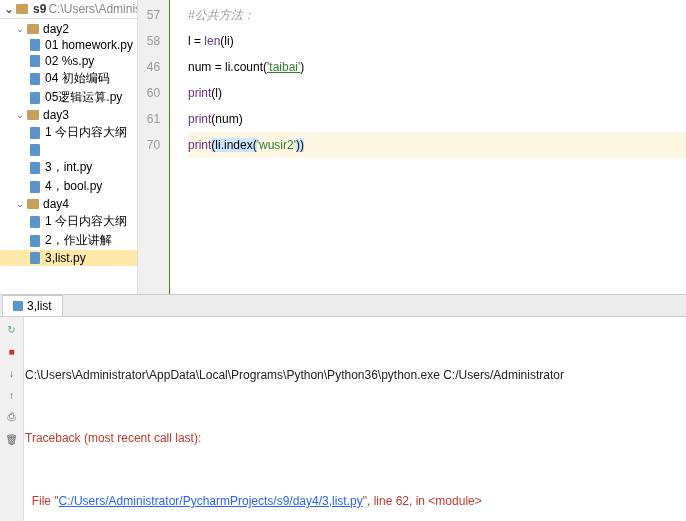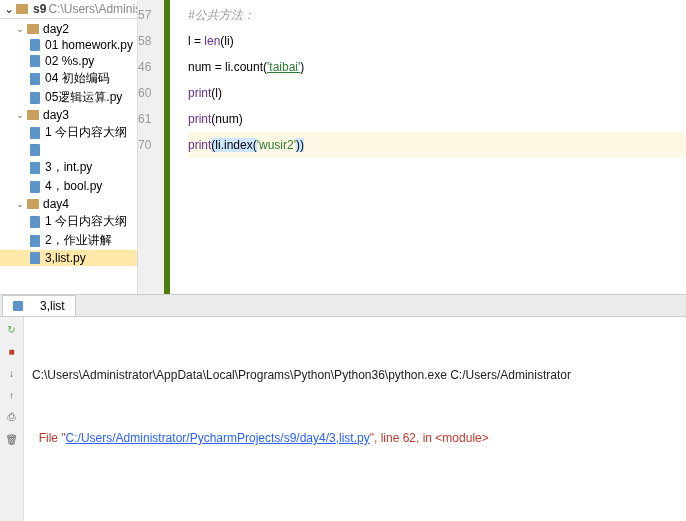--- a/index.html
+++ b/index.html
@@ -9,34 +9,34 @@
 .bc{padding:2px 4px;border-bottom:1px solid #ddd;font-size:11px;color:#333;white-space:nowrap;display:flex;align-items:center;gap:2px}
 .tree{padding:2px 0}
 .node{display:flex;align-items:center;padding:1px 2px;cursor:pointer;white-space:nowrap;font-size:11px}
 .node.sel{background:#ffe8a8}
 .arrow{width:12px;text-align:center;color:#666;font-size:9px}
 .fico{width:14px;height:14px;margin-right:3px;display:inline-flex;align-items:center;justify-content:center}
 .fico.py::before{content:"";width:10px;height:12px;background:#5b94c9;border-radius:1px;display:block}
 .fico.dir::before{content:"";width:12px;height:10px;background:#c9a05b;border-radius:1px;display:block}
 .ind1{padding-left:14px}.ind2{padding-left:28px}
 .editor{flex:1;display:flex;background:#fff;overflow:hidden}
-.gutter{width:32px;background:#f0f0f0;border-right:6px solid #4d7c0f;text-align:left;color:#999;font-family:'Courier New',monospace;font-size:13px;line-height:26px;padding-top:2px}
+.gutter{width:32px;background:#f0f0f0;border-right:1px solid #4d7c0f;text-align:center;color:#999;font-family:'Courier New',monospace;font-size:13px;line-height:26px;padding-top:2px}
 .code{flex:1;font-family:'Courier New',monospace;font-size:14px;line-height:26px;padding:2px 0 0 18px}
 .line{height:26px;white-space:pre}
 .line.hl{background:#fcf8e3}
 .cmt{color:#999;font-style:italic}
 .fn{color:#6b2e8f}
 .str{color:#2e7d32}
 .tab-bar{height:22px;border-bottom:1px solid #ccc;display:flex;align-items:center;background:#ececec}
-.tab{padding:3px 10px;background:#fff;border:1px solid #ccc;border-bottom:none;font-size:11px;display:flex;align-items:center;gap:17px;margin-left:2px}
+.tab{padding:3px 10px;background:#fff;border:1px solid #ccc;border-bottom:none;font-size:11px;display:flex;align-items:center;gap:4px;margin-left:2px}
 .tab .pico{width:10px;height:10px;background:#5b94c9;border-radius:1px}
 .console-wrap{flex:1;display:flex;background:#fff;overflow:auto}
 .cbar{width:24px;background:#f0f0f0;border-right:1px solid #ddd;display:flex;flex-direction:column;align-items:center;padding-top:4px;gap:6px}
 .cbtn{width:16px;height:16px;cursor:pointer;display:flex;align-items:center;justify-content:center;font-size:10px;color:#555}
-.cout{flex:1;font-family:'Courier New',monospace;font-size:13px;line-height:21px;padding:6px 8px;color:#222;white-space:pre}
+.cout{flex:1;font-family:'Courier New',monospace;font-size:13px;line-height:21px;padding:6px 1px;color:#222;white-space:pre}
 .cout .err{color:#c0392b}
 .cout .lnk{color:#2962ff;text-decoration:underline}
 </style>
 </head>
 <body>
 
 <div class="top">
  <div class="sidebar">
   <div class="bc">
    <span>⌄</span>
@@ -137,20 +137,21 @@
  <div class="cbar">
   <div class="cbtn" style="color:#4caf50">↻</div>
   <div class="cbtn" style="color:#c0392b">■</div>
   <div class="cbtn">↓</div>
   <div class="cbtn">↑</div>
   <div class="cbtn">⎙</div>
   <div class="cbtn">🗑</div>
  </div>
  <div class="cout">
   <div>C:\Users\Administrator\AppData\Local\Programs\Python\Python36\python.exe C:/Users/Administrator</div>
+  <div class="err">Traceback (most recent call last):</div>
   <div class="err"><span>  File "</span><span class="lnk">C:/Users/Administrator/PycharmProjects/s9/day4/3,list.py</span><span>", line 62, in &lt;module&gt;</span></div>
   
   
   
   
   <div></div>
   
  </div>
 </div>
 

